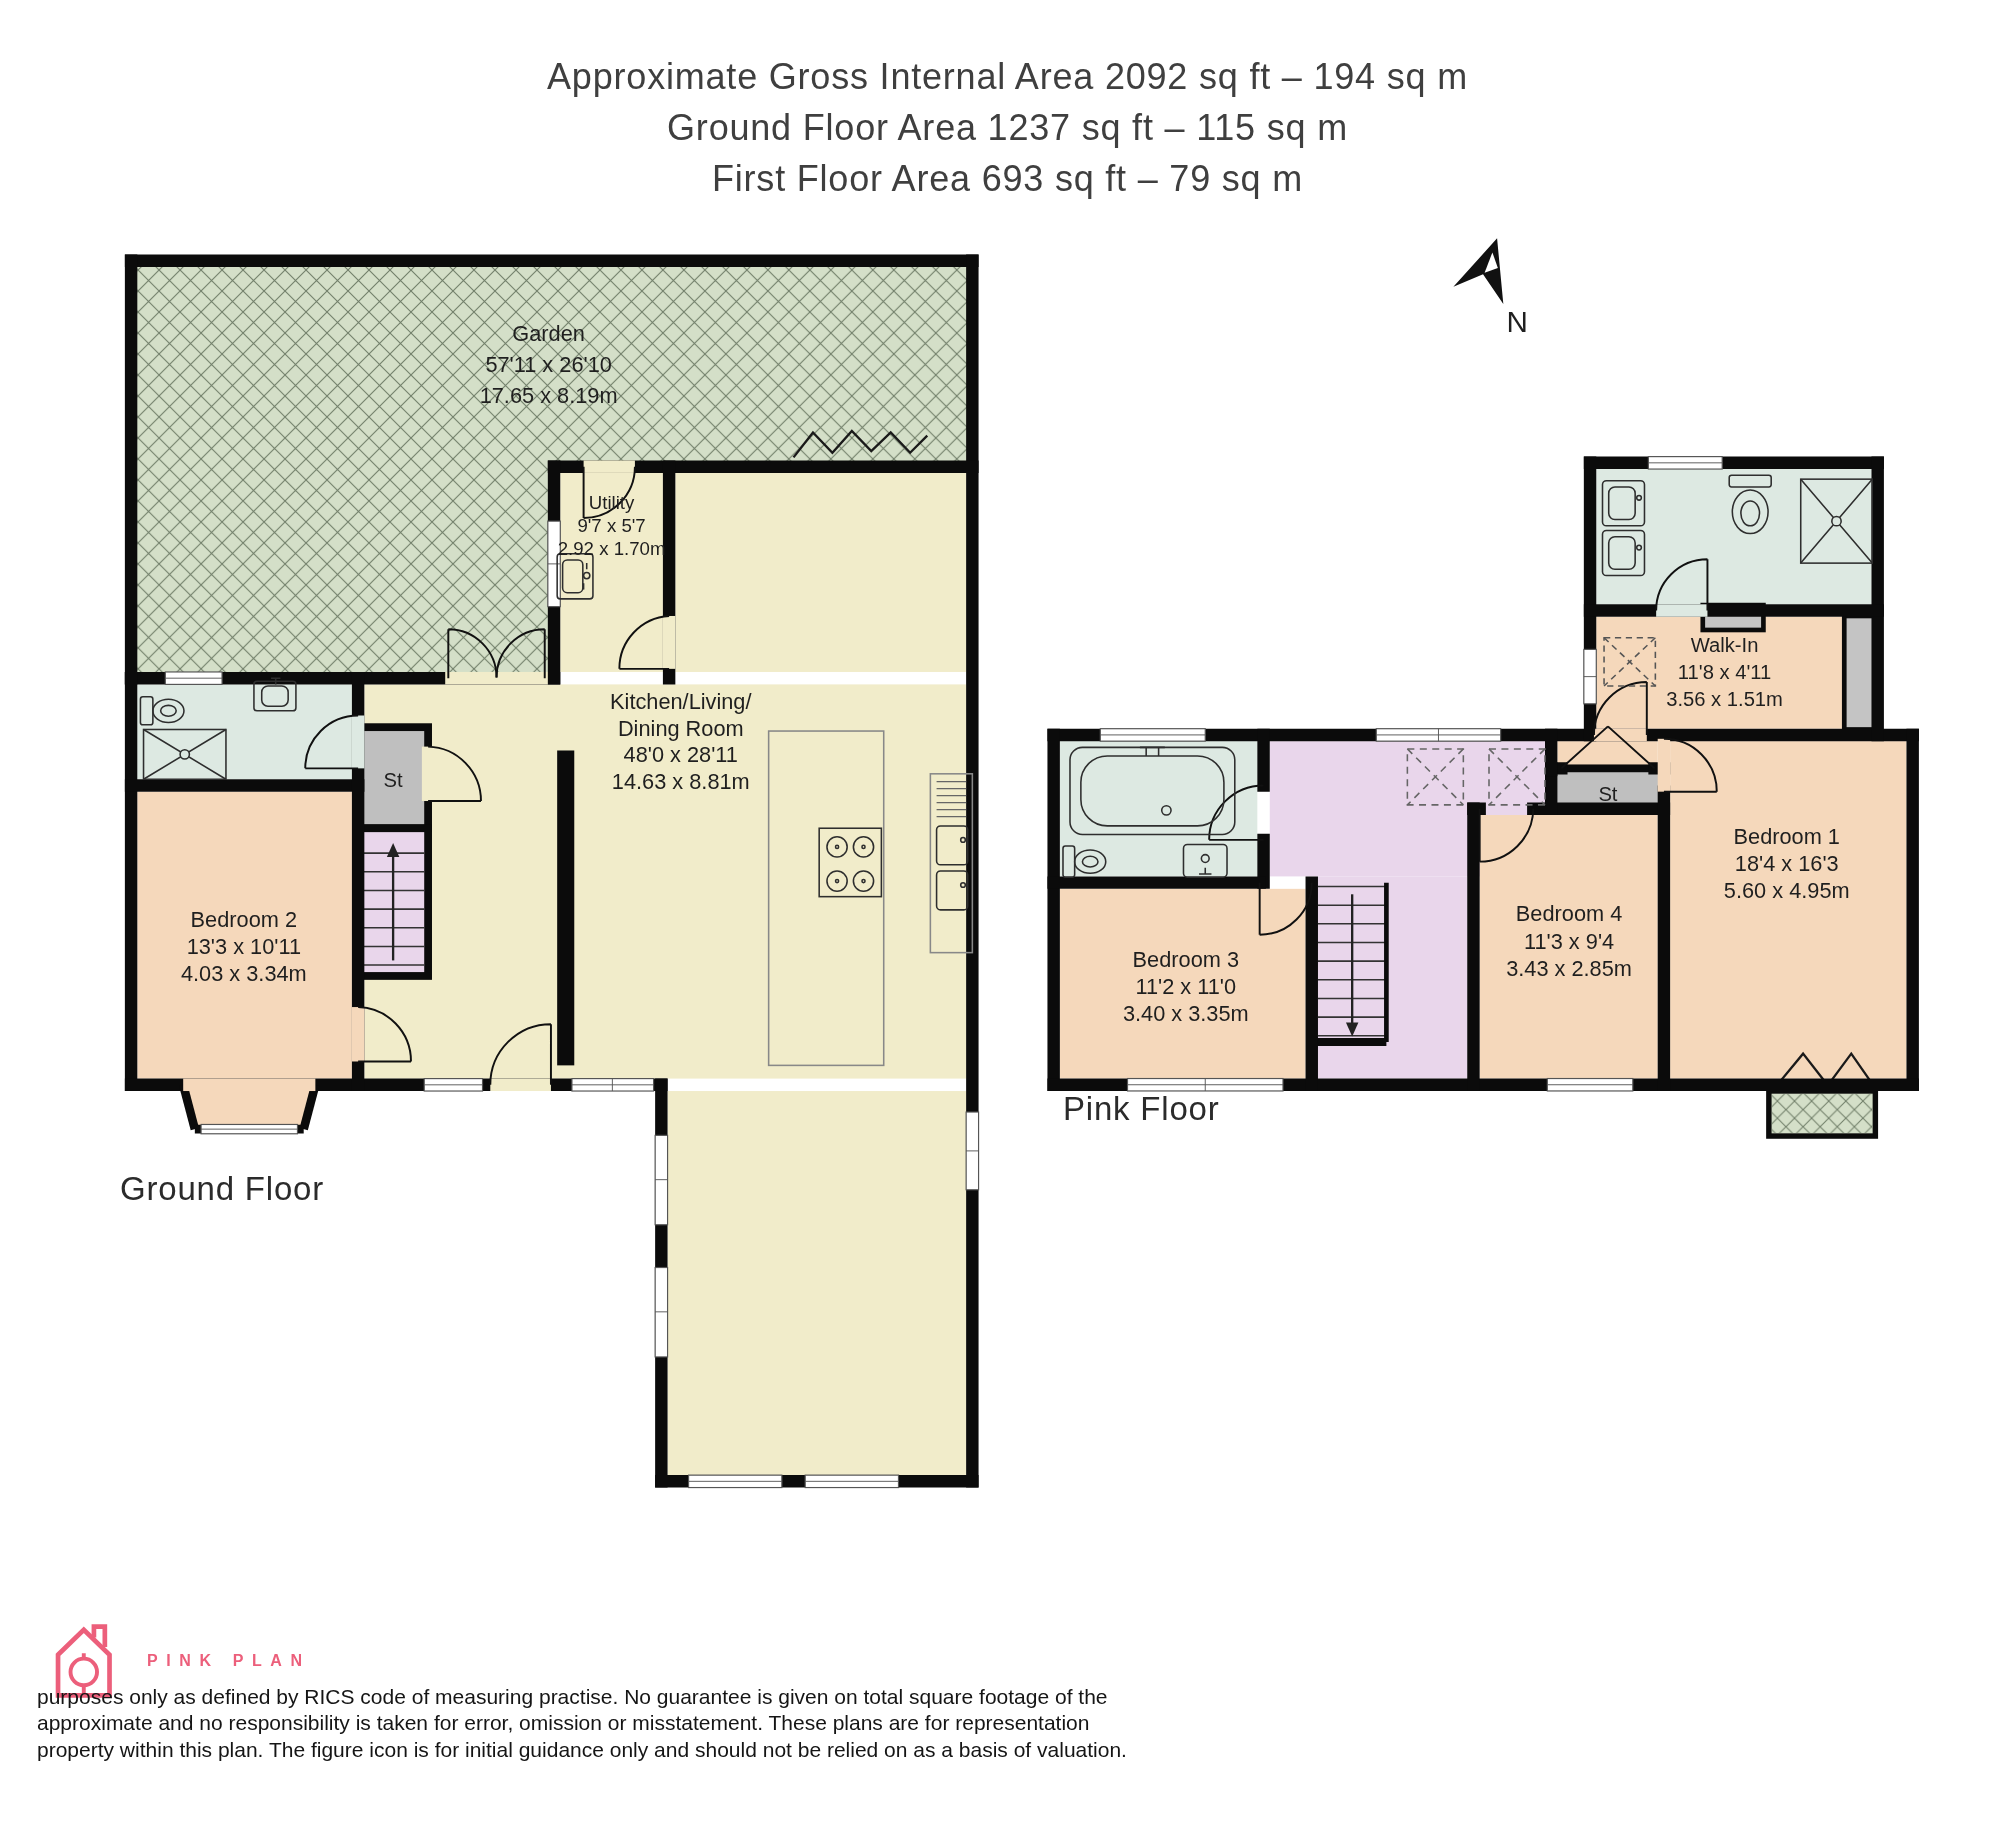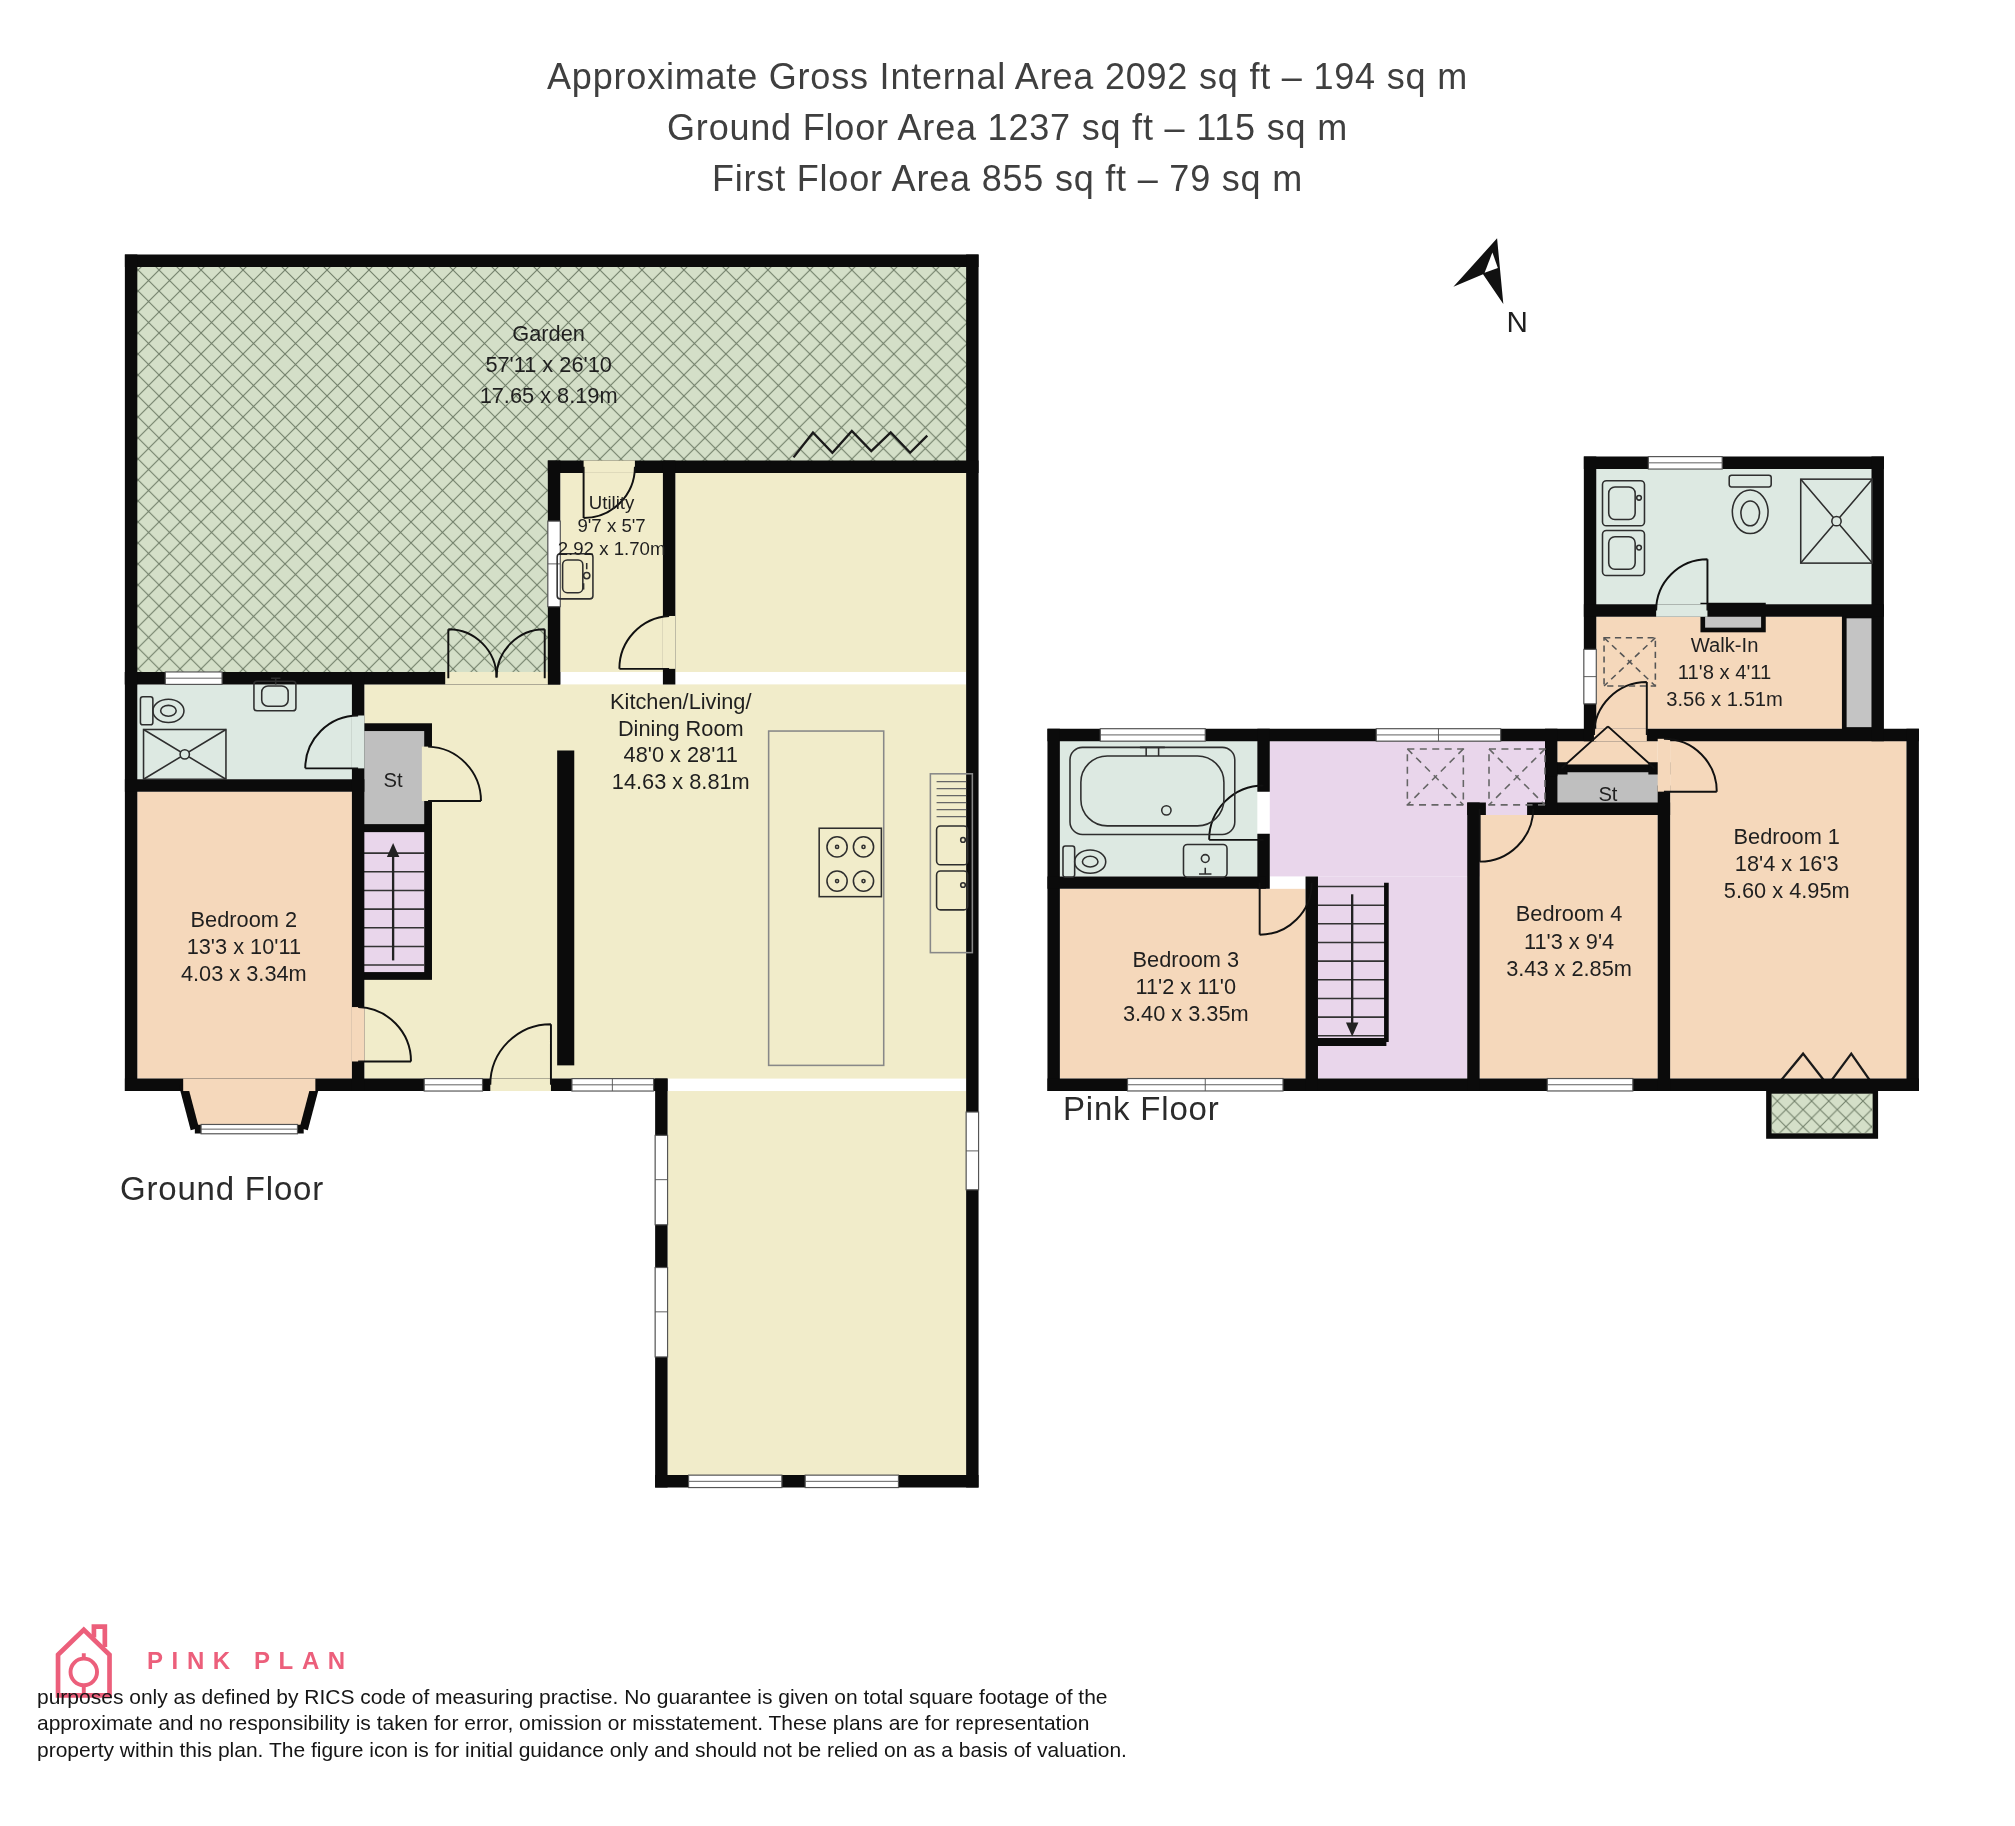--- a/index.html
+++ b/index.html
@@ -3,34 +3,34 @@
 <meta charset="utf-8">
 <style>
   html,body{margin:0;padding:0;background:#fff;}
   body{width:2015px;height:1827px;position:relative;font-family:"Liberation Sans",sans-serif;overflow:hidden;}
   .abs{position:absolute;}
   #header{top:51px;left:0;width:2015px;text-align:center;font-size:36px;line-height:51px;color:#3f3f3f;letter-spacing:0.8px;}
   .floor-label{font-size:33px;color:#2b2b2b;letter-spacing:0.8px;}
   #gf-label{left:120px;top:1170px;}
   #ff-label{left:1063px;top:1090px;}
   #logo-row{left:47px;top:1622px;display:flex;align-items:center;gap:28px;}
-  #logo-text{font-size:24px;letter-spacing:8.6px;color:#ec5f7b;font-weight:600;}
+  #logo-text{font-size:16px;letter-spacing:8.6px;color:#ec5f7b;font-weight:600;}
   #disclaimer{left:37px;top:1684px;width:1135px;font-size:21px;line-height:26.4px;color:#151515;}
   svg text{font-family:"Liberation Sans",sans-serif;fill:#1f1f1f;}
   .room-lbl{font-size:28px;}
   .room-lbl-sm{font-size:24px;}
   .st-lbl{font-size:26px;}
 </style>
 </head>
 <body>
 
 <div id="header" class="abs">
   <div>Approximate Gross Internal Area 2092 sq ft – 194 sq m</div>
   <div>Ground Floor Area 1237 sq ft – 115 sq m</div>
-  <div>First Floor Area 855 sq ft – 79 sq m</div>
+  <div>First Floor Area 693 sq ft – 79 sq m</div>
 </div>
 
 <svg class="abs" style="left:1430px;top:229px" width="117" height="117" viewBox="0 0 150 150">
   <polygon points="86,12 30,74 68,58 94,96" fill="#111"></polygon>
   <polygon points="80,30 70,56 87,50" fill="#fff"></polygon>
   <text x="98" y="132" font-size="38">N</text>
 </svg>
 
 <svg class="abs" style="left:117px;top:249px" width="871" height="1244" viewBox="0 0 1120 1600">
   <defs>

